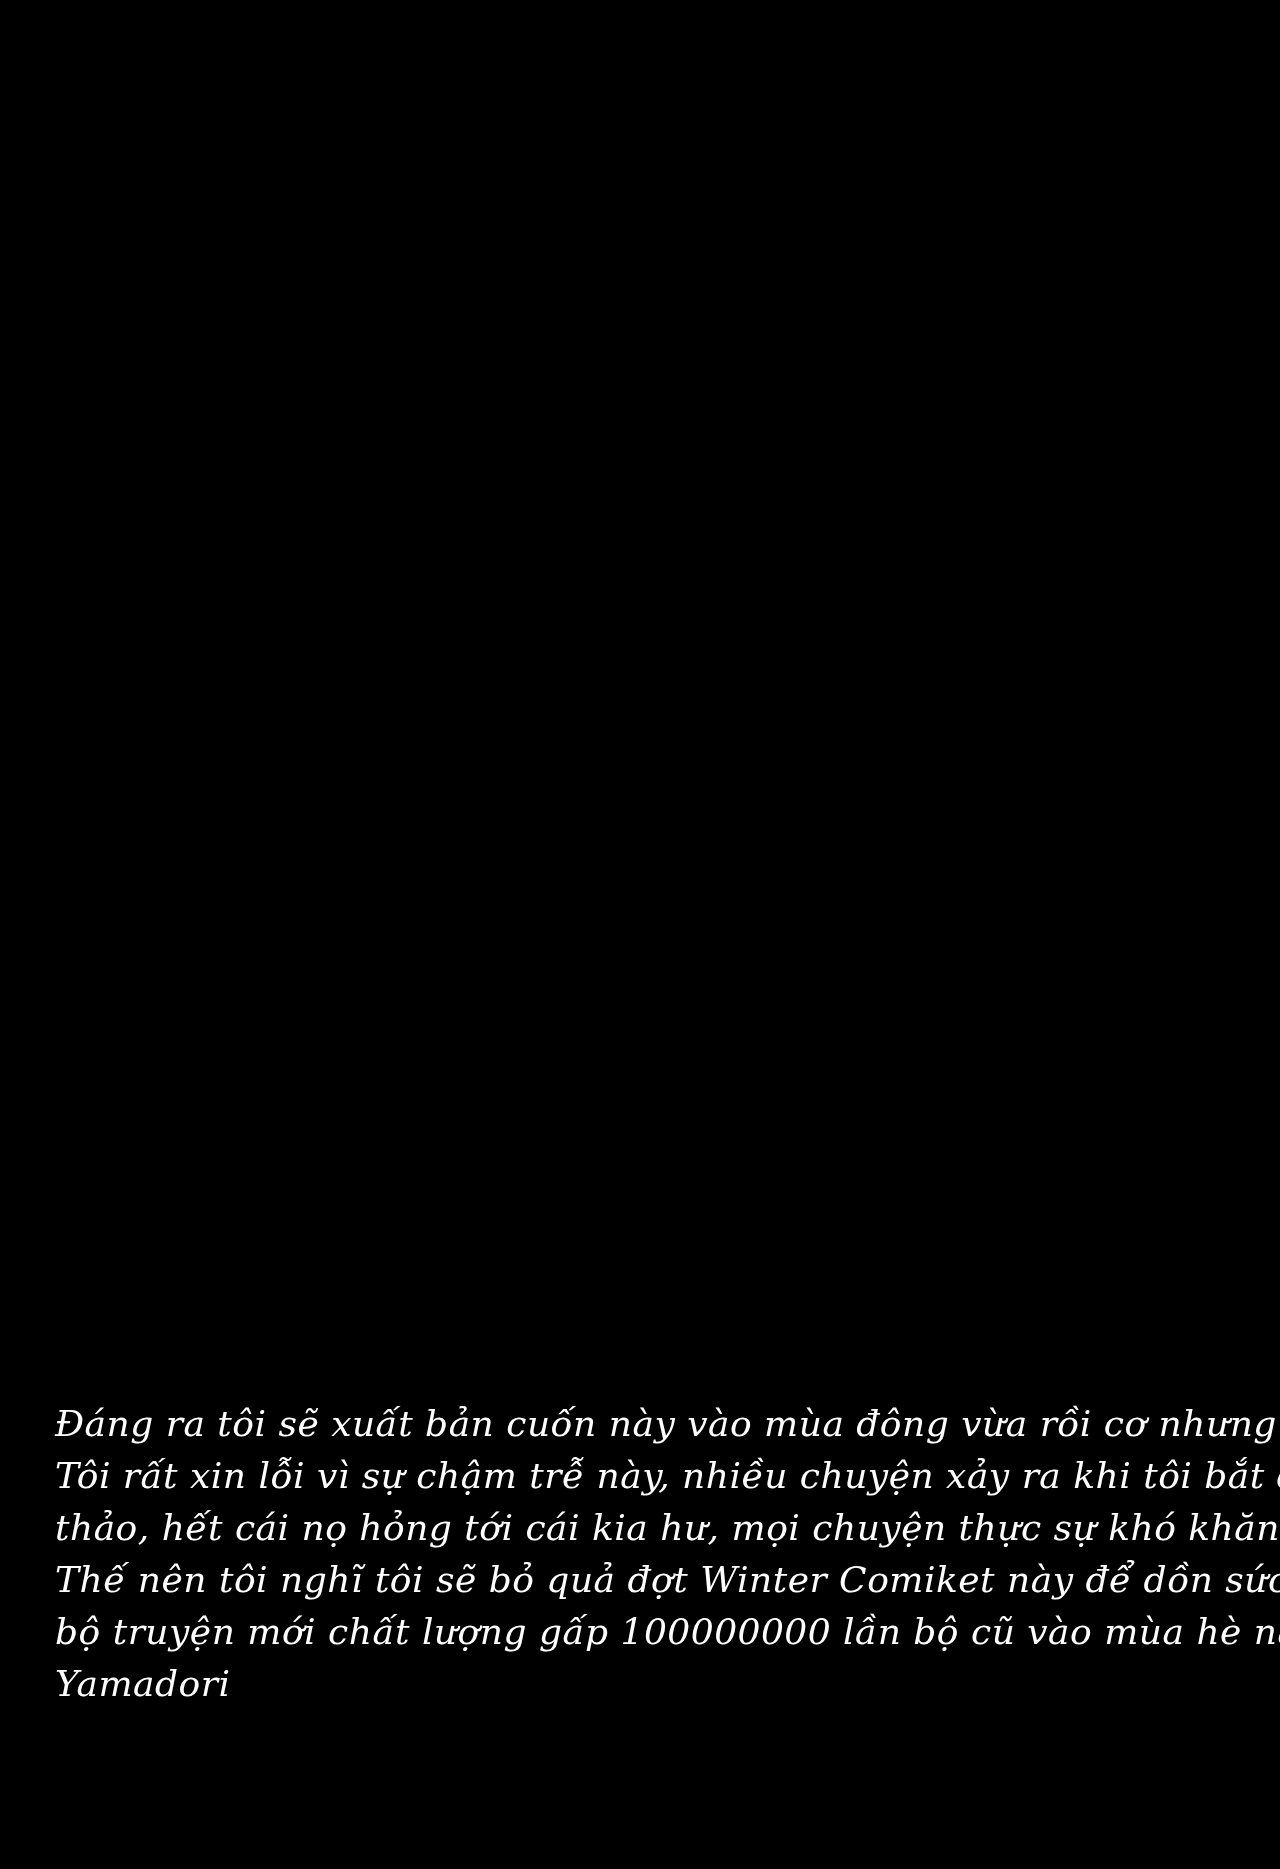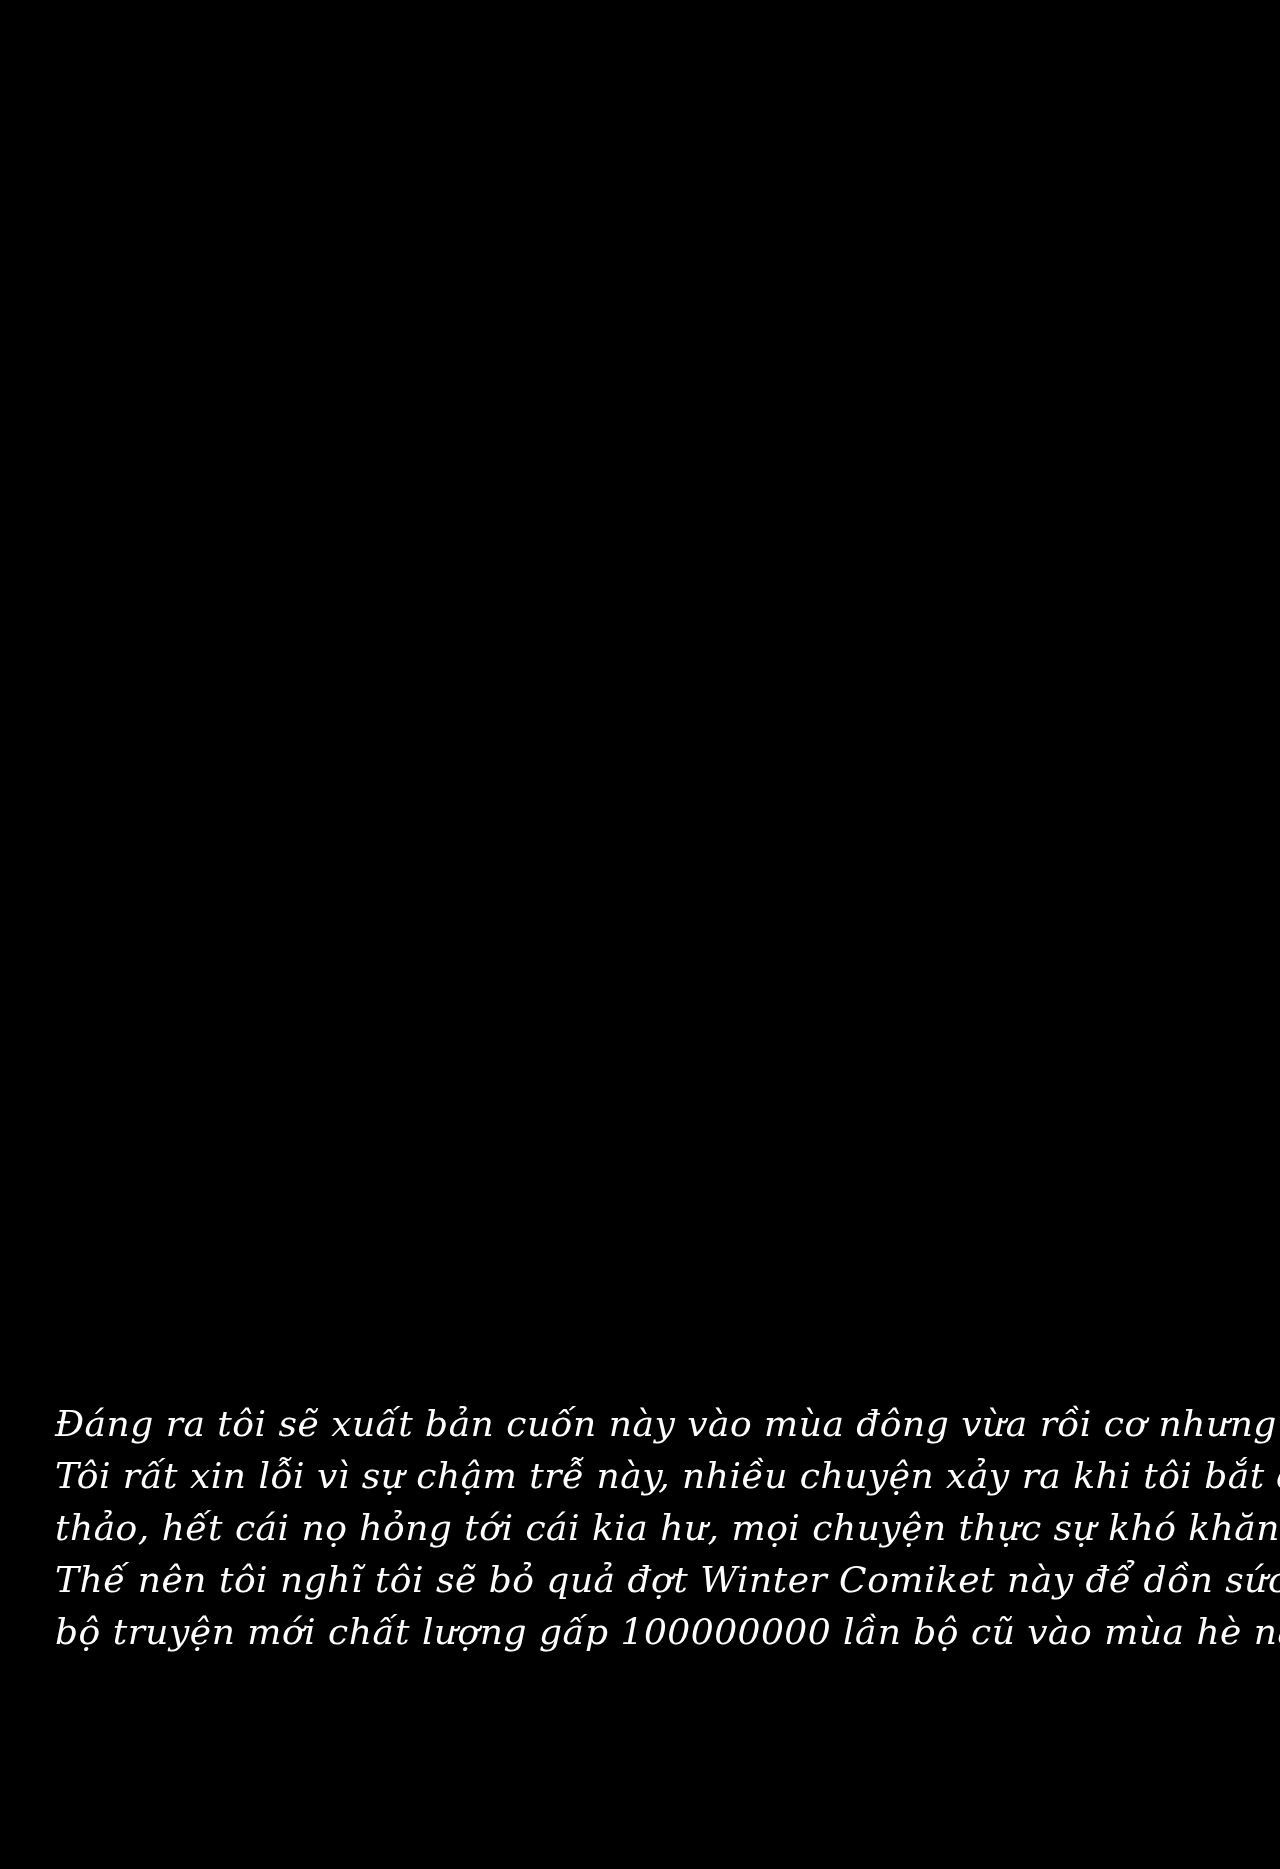--- a/index.html
+++ b/index.html
@@ -42,14 +42,15 @@
 </head>
 <body>
 
 <div class="page">
   <div class="afterword">
     <div class="line">Đáng ra tôi sẽ xuất bản cuốn này vào mùa đông vừa rồi cơ nhưng không thể.</div>
     <div class="line">Tôi rất xin lỗi vì sự chậm trễ này, nhiều chuyện xảy ra khi tôi bắt đầu phác</div>
     <div class="line">thảo, hết cái nọ hỏng tới cái kia hư, mọi chuyện thực sự khó khăn mà....</div>
     <div class="line">Thế nên tôi nghĩ tôi sẽ bỏ quả đợt Winter Comiket này để dồn sức hoàn thành</div>
     <div class="line">bộ truyện mới chất lượng gấp 100000000 lần bộ cũ vào mùa hè này.</div>
+    <div class="signature">Yamadori</div>
   </div>
 </div>
 
 </body></html>

